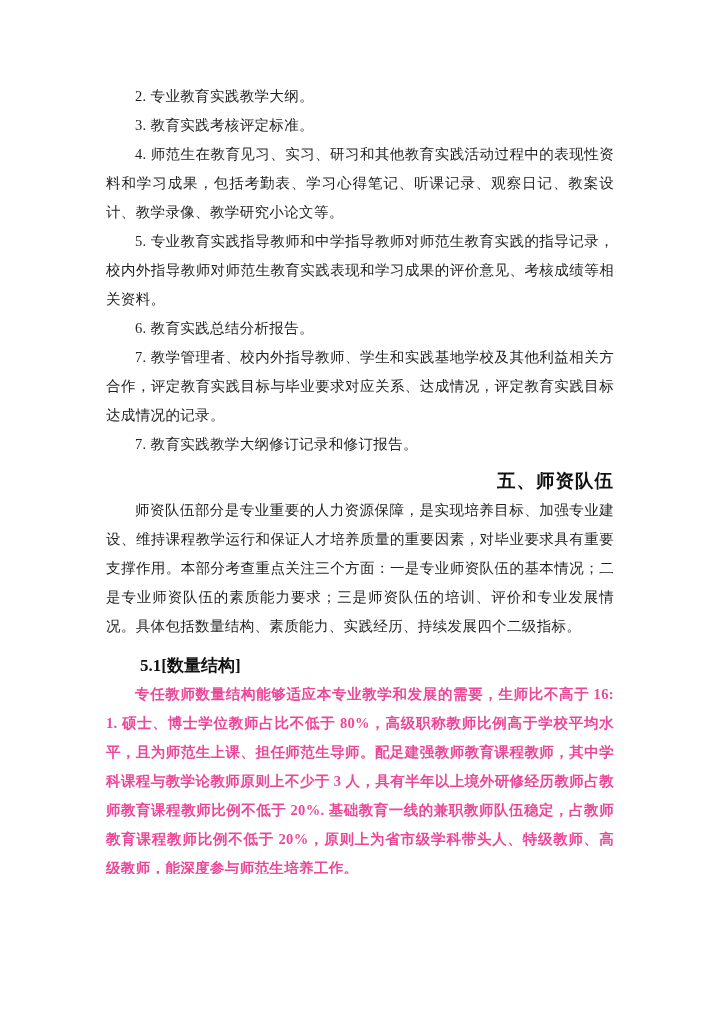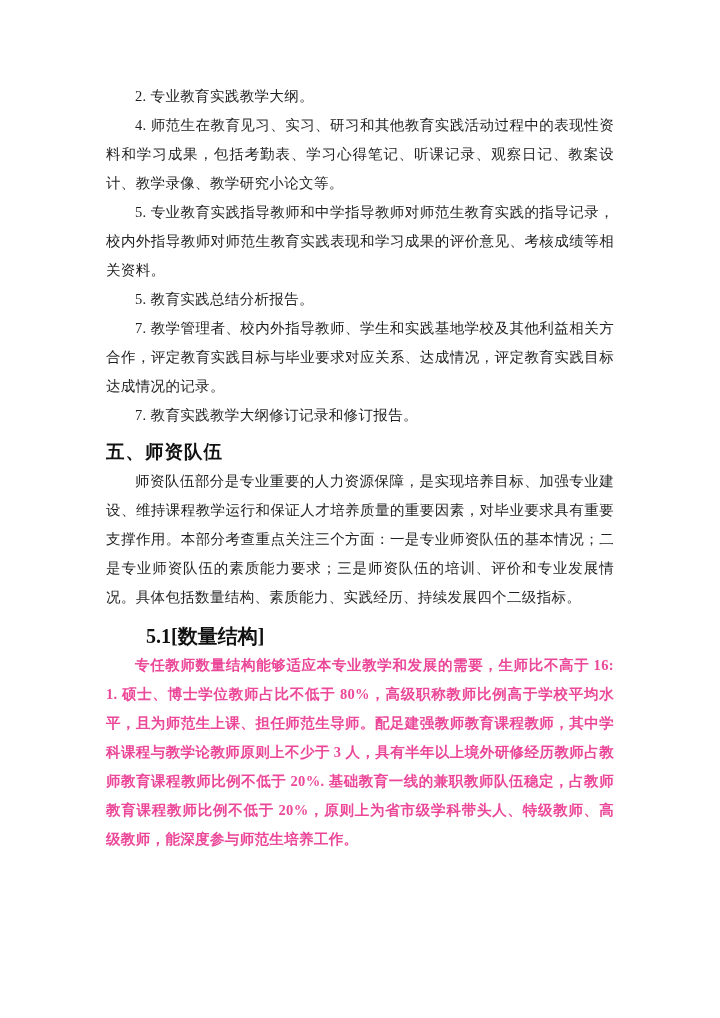--- a/index.html
+++ b/index.html
@@ -26,30 +26,30 @@
     letter-spacing: 0.35px;
     text-align: justify;
     text-indent: 2em;
     word-break: break-all;
   }
   h1.section-heading {
     margin: 7px 0 0 0;
     font-size: 18.5px;
     line-height: 30px;
     font-weight: bold;
-    text-align: left;
+    text-align: right;
     letter-spacing: 1px;
     color: #111111;
   }
   p.section-intro {
     margin: 15px 0 0 0;
   }
   h2.subsection-heading {
     margin: 10px 0 0 0;
-    font-size: 20px;
+    font-size: 17px;
     line-height: 29px;
     font-weight: bold;
     text-indent: 2em;
     color: #111111;
   }
   p.subsection-body {
     margin: 10px 0 0 0;
     font-weight: bold;
     color: #ec4899;
   }
@@ -66,26 +66,27 @@
   }
 </style>
 </head>
 <body>
 
 <div class="page">
   <div class="body-text">
 
     <p class="doc-para">2. 专业教育实践教学大纲。</p>
 
+    <p class="doc-para">3. 教育实践考核评定标准。</p>
 
     <p class="doc-para">4. 师范生在教育见习、实习、研习和其他教育实践活动过程中的表现性资料和学习成果，包括考勤表、学习心得笔记、听课记录、观察日记、教案设计、教学录像、教学研究小论文等。</p>
 
     <p class="doc-para">5. 专业教育实践指导教师和中学指导教师对师范生教育实践的指导记录，校内外指导教师对师范生教育实践表现和学习成果的评价意见、考核成绩等相关资料。</p>
 
-    <p class="doc-para">5. 教育实践总结分析报告。</p>
+    <p class="doc-para">6. 教育实践总结分析报告。</p>
 
     <p class="doc-para">7. 教学管理者、校内外指导教师、学生和实践基地学校及其他利益相关方合作，评定教育实践目标与毕业要求对应关系、达成情况，评定教育实践目标达成情况的记录。</p>
 
     <p class="doc-para">7. 教育实践教学大纲修订记录和修订报告。</p>
 
 
     <h1 class="section-heading">五、师资队伍</h1>
 
     <p class="doc-para section-intro">师资队伍部分是专业重要的人力资源保障，是实现培养目标、加强专业建设、维持课程教学运行和保证人才培养质量的重要因素，对毕业要求具有重要支撑作用。本部分考查重点关注三个方面：一是专业师资队伍的基本情况；二是专业师资队伍的素质能力要求；三是师资队伍的培训、评价和专业发展情况。具体包括数量结构、素质能力、实践经历、持续发展四个二级指标。</p>
 

